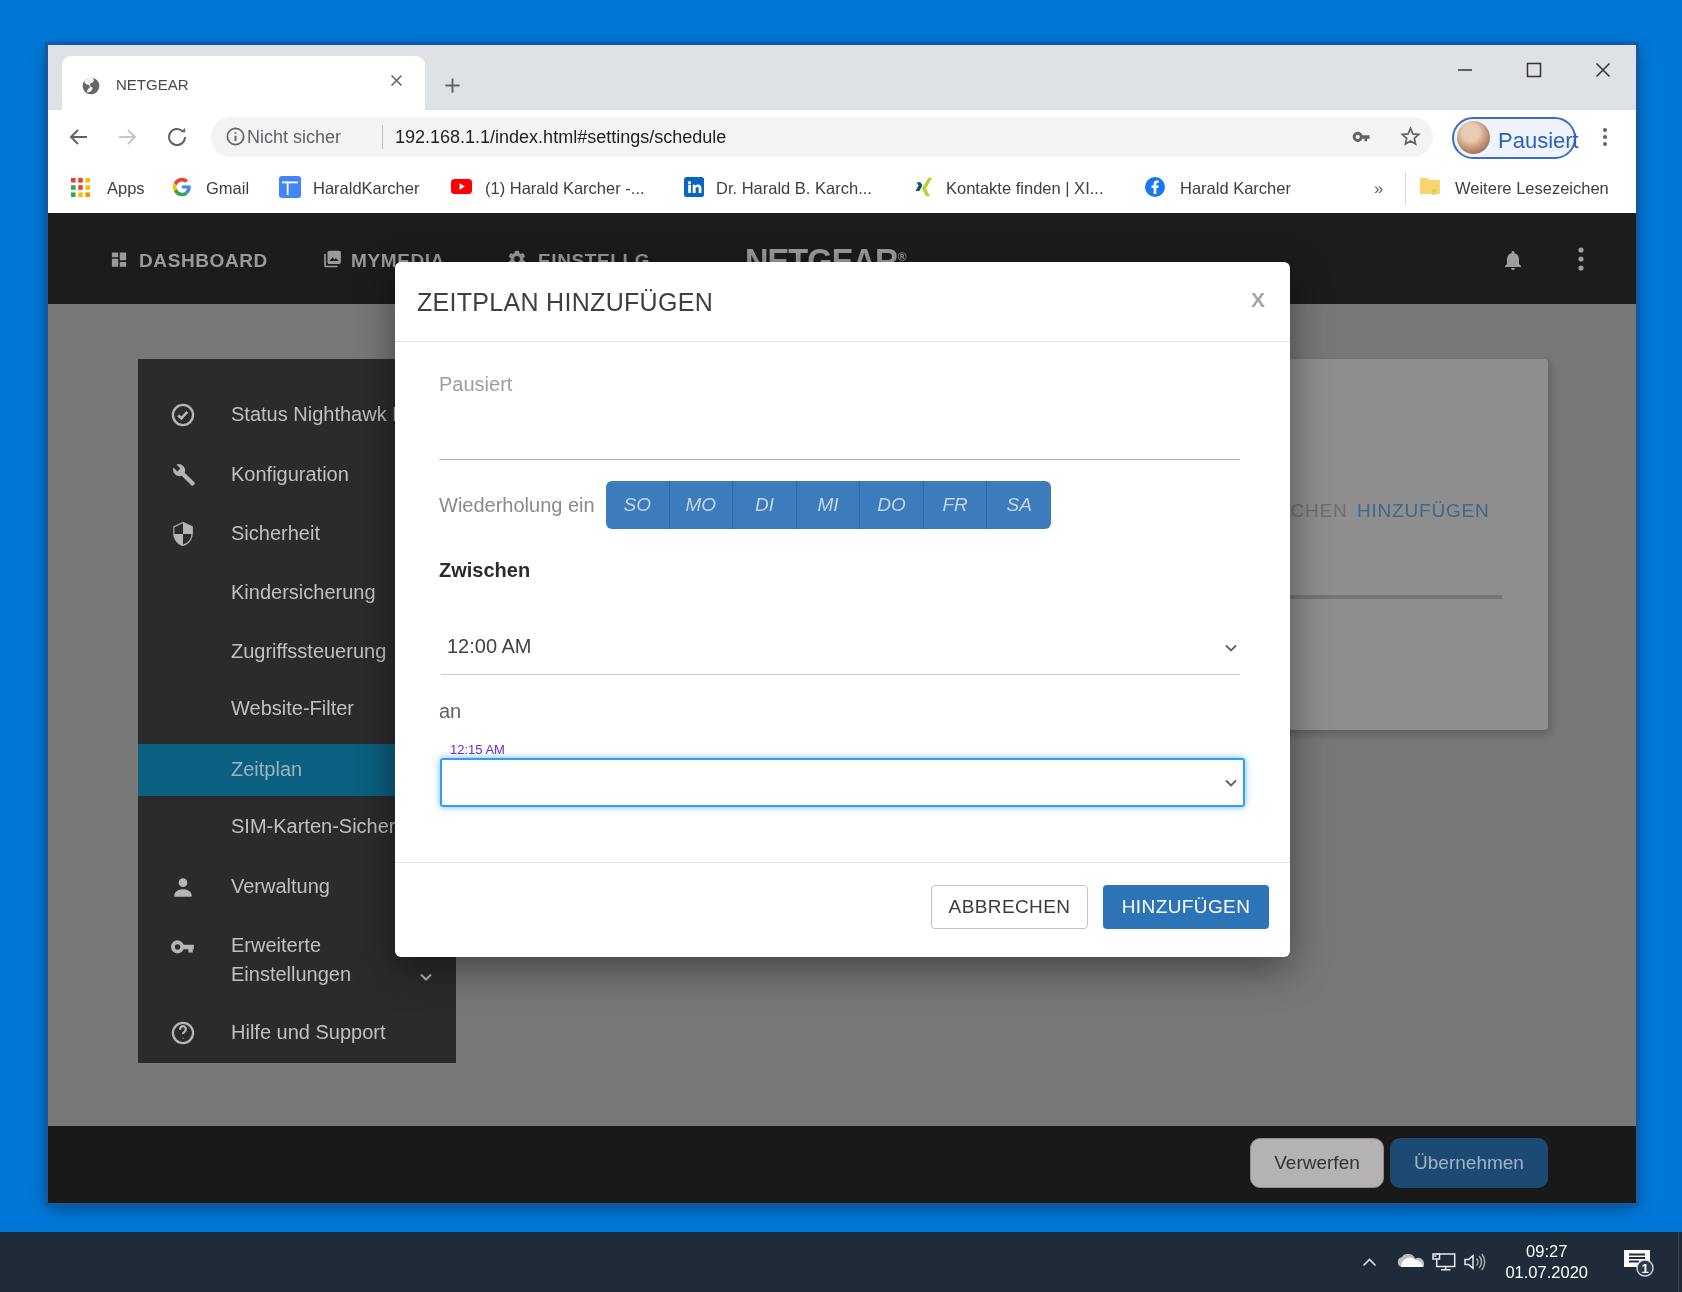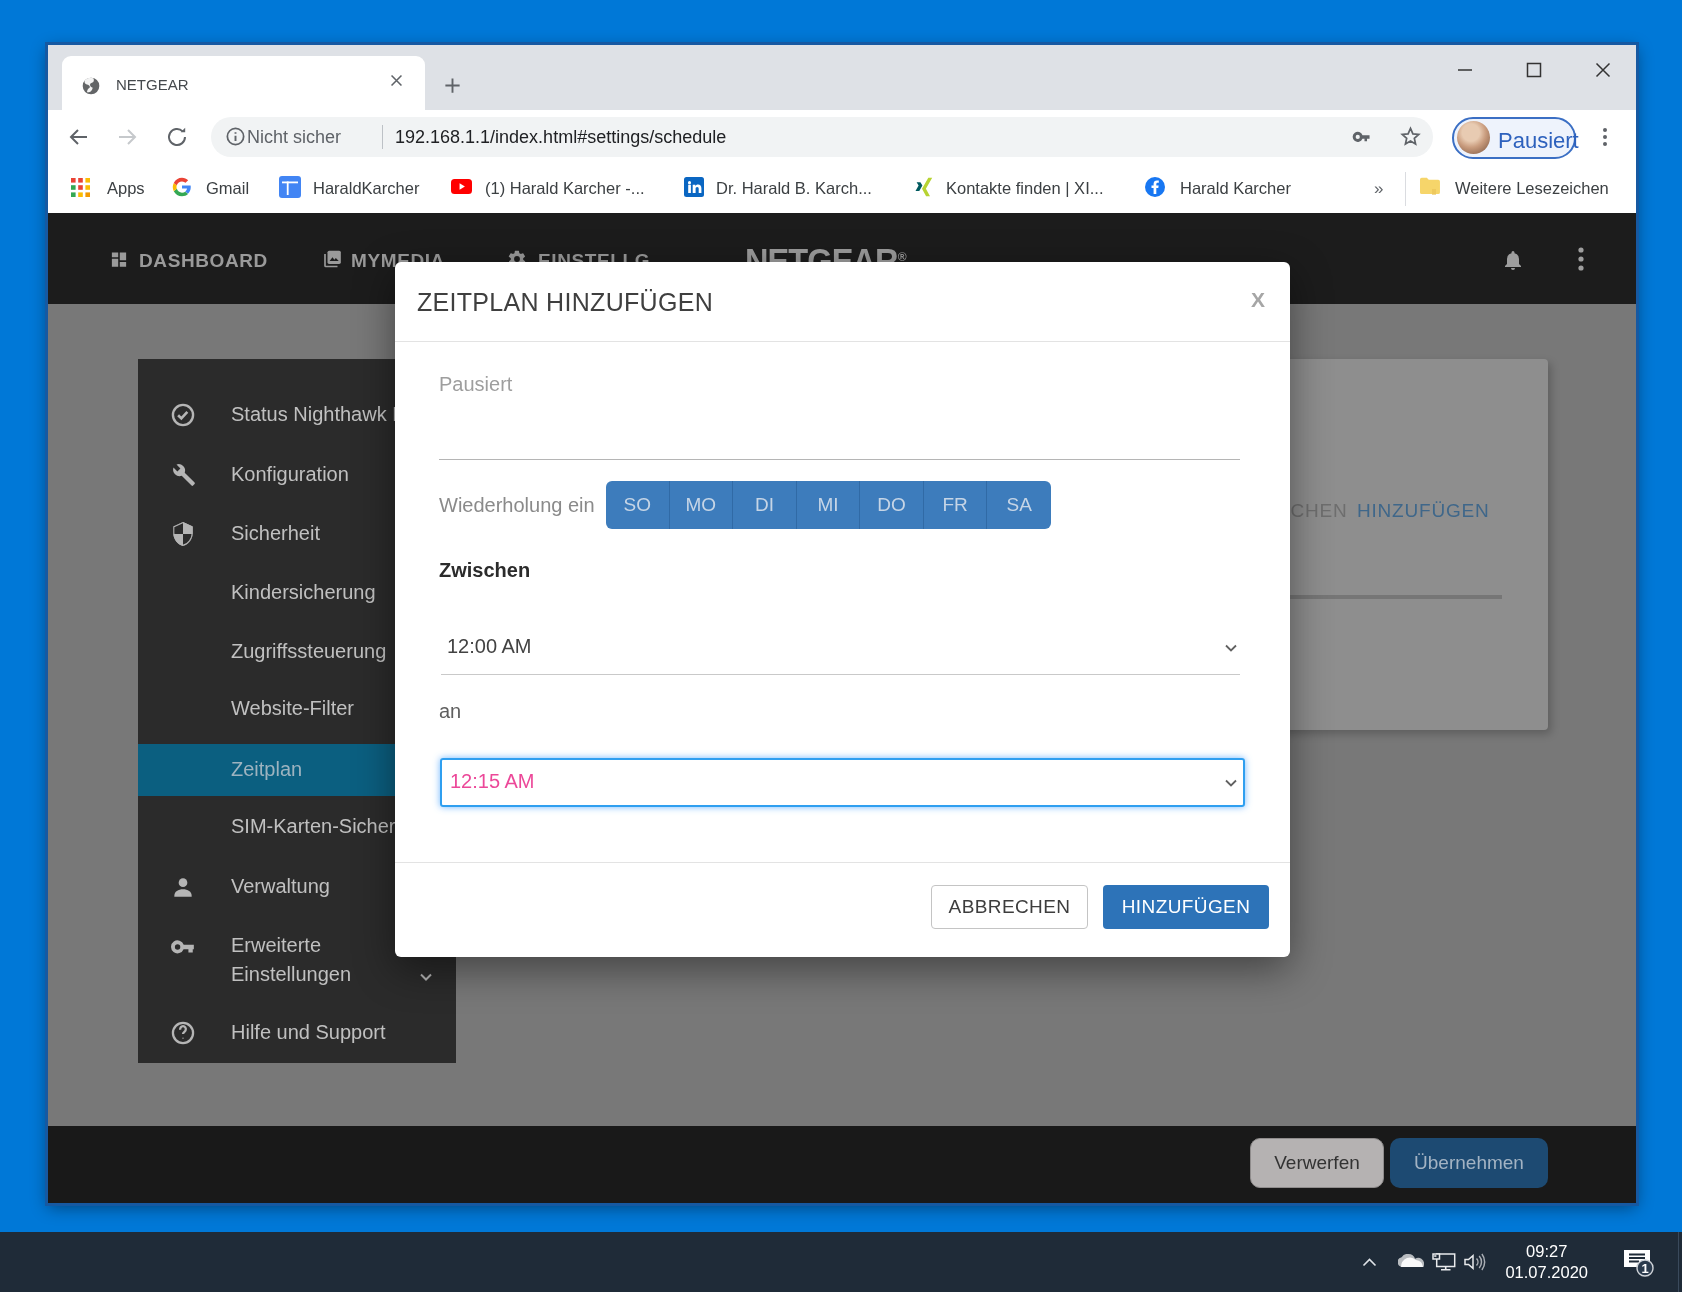--- a/index.html
+++ b/index.html
@@ -32,21 +32,21 @@
 .sico { position:absolute; left:32px; }
 #selband { position:absolute; left:0; top:385px; width:100%; height:52px; background:#0b5f80; }
 #card { left:430px; top:146px; width:1070px; height:371px; background:#8e8e8e; border-radius:4px; box-shadow:3px 4px 8px rgba(0,0,0,0.22); }
 #pagefooter { left:0; top:913px; width:100%; height:77px; background:#191919; }
 .fbtn { position:absolute; top:12px; height:50px; border-radius:10px; display:flex; align-items:center; justify-content:center; font-size:19px; }
 
 
 #modal { left:347px; top:49px; width:895px; height:695px; background:#fff; border-radius:6px; box-shadow:0 12px 40px rgba(0,0,0,0.45); color:#424242; }
 .btn { position:absolute; top:623px; height:44px; border-radius:4px; display:flex; align-items:center; justify-content:center; font-size:19px; letter-spacing:0.4px; }
 #daygroup { position:absolute; left:211px; top:219px; width:445px; height:48px; border-radius:6px; overflow:hidden; display:flex; }
-.day { width:63.57px; height:48px; background:#3d7cbc; color:#c6d5e6; display:flex; align-items:center; justify-content:center; font-size:19px; border-right:1px solid #306aa6; }
+.day { width:63.57px; height:48px; background:#3d7cbc; color:#c6d5e6; display:flex; align-items:center; justify-content:center; font-size:19px; border-right:1px solid #306aa6;font-style:italic; }
 .day:last-child { border-right:none; }
 .chev { position:absolute; width:16px; height:16px; }
 </style>
 </head>
 <body>
 
 <div id="win" class="abs">
   <div id="tabstrip" class="abs">
     <div id="tab" class="abs">
       <svg class="abs" style="left:19px;top:20px" width="20" height="20" viewBox="0 0 24 24">
@@ -282,21 +282,21 @@
           <div class="day">SA</div>
       </div>
       <span class="abs" style="left:44px;top:297px;font-size:20px;font-weight:bold;color:#2b2b2b">Zwischen</span>
       <span class="abs" style="left:52px;top:373px;font-size:20px;color:#424242">12:00 AM</span>
       <svg class="chev" style="left:828px;top:378px" viewBox="0 0 16 16" fill="none" stroke="#616161" stroke-width="1.8">
           <path d="M3 5.5l5 5 5-5"></path>
         </svg>
       <div class="abs" style="left:46px;top:412px;width:799px;height:1px;background:#c9c9c9"></div>
       <span class="abs" style="left:44px;top:438px;font-size:20px;color:#5f5f5f">an</span>
       <div class="abs" style="left:45px;top:496px;width:805px;height:49px;border:2px solid #2f9ff0;border-radius:3px;box-shadow:0 0 7px rgba(77,166,255,0.8)"></div>
-      <span class="abs" style="left:55px;top:508px;font-size:20px;color:#ec4899">12:15 AM</span>
+      <span class="abs" style="left:55px;top:480px;font-size:13px;color:#6d28d9">12:15 AM</span>
       <svg class="chev" style="left:828px;top:513px" viewBox="0 0 16 16" fill="none" stroke="#616161" stroke-width="1.8">
           <path d="M3 5.5l5 5 5-5"></path>
         </svg>
       <div class="abs" style="left:0;top:600px;width:100%;height:1px;background:#e3e3e3"></div>
       <div class="btn" style="left:536px;width:157px;background:#fff;border:1px solid #c4c4c4;color:#3d3d3d">ABBRECHEN</div>
       <div class="btn" style="left:708px;width:166px;background:#2d73b8;color:#fff">HINZUFÜGEN</div>
     </div>
   </div>
 </div>
 

